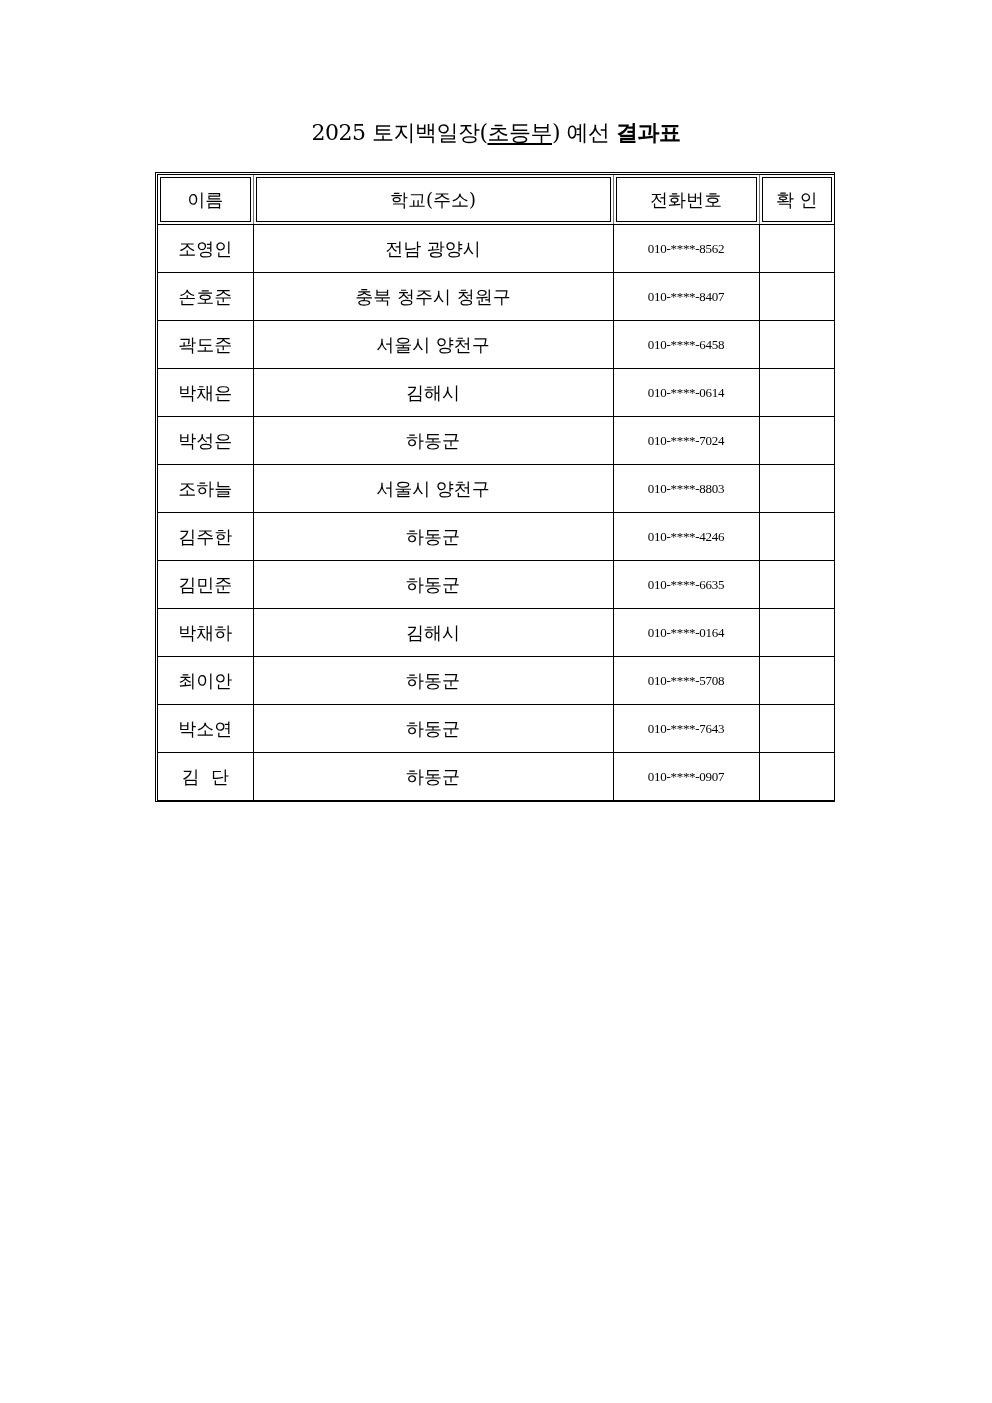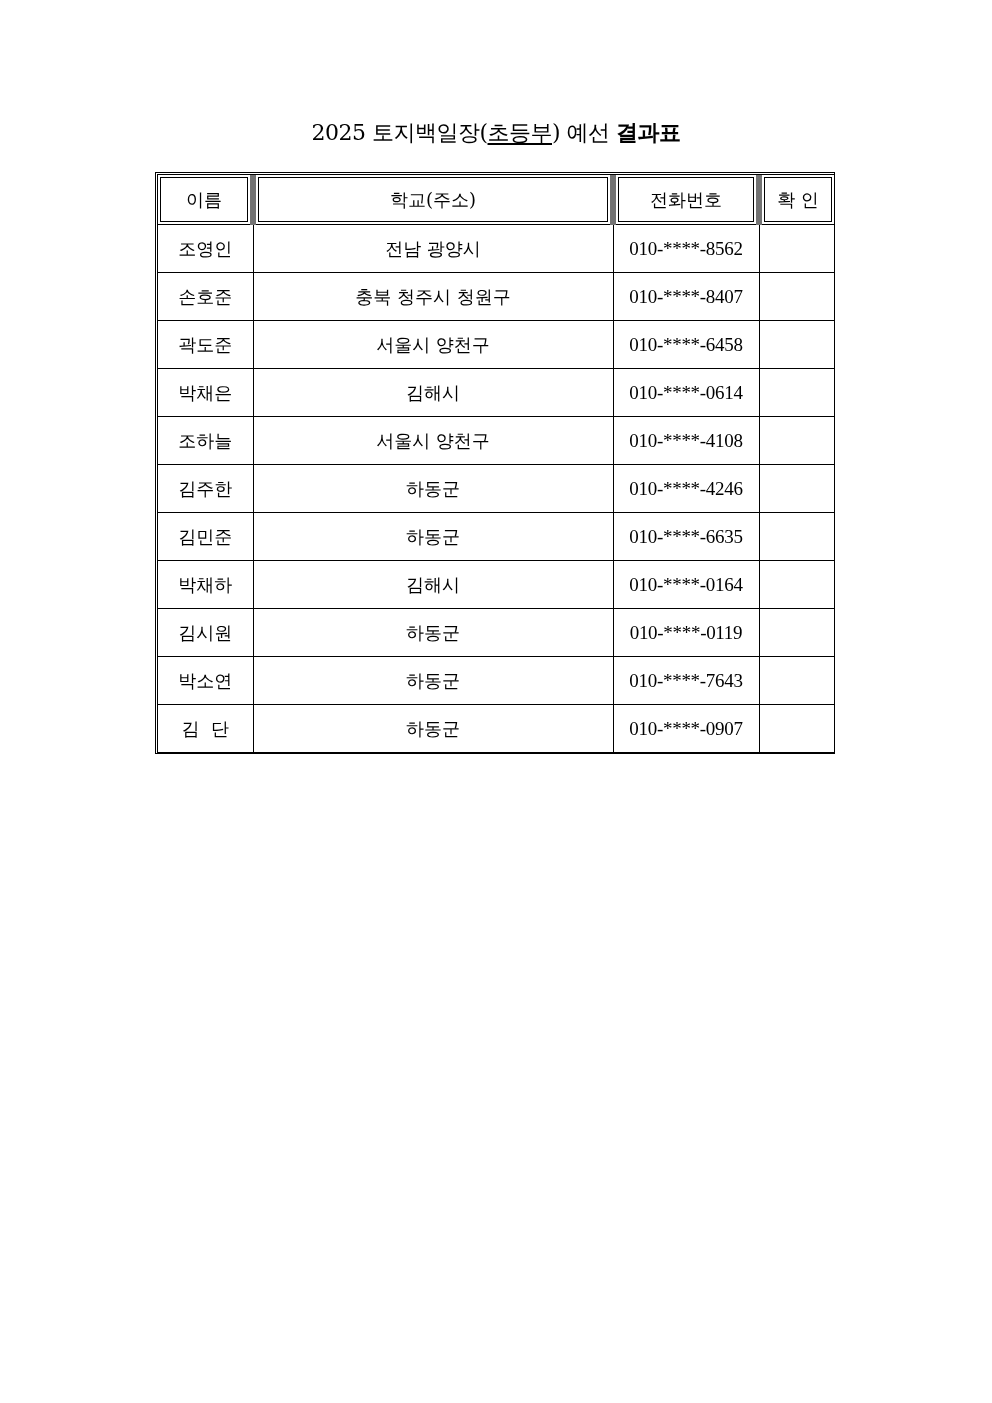--- a/index.html
+++ b/index.html
@@ -13,34 +13,34 @@
   .table-wrap {
     position: absolute; left: 155px; top: 172px; width: 680px;
     border-left: 3px double #000; border-top: 3px double #000;
     border-right: 1px solid #000; border-bottom: 2px solid #000;
     box-sizing: border-box;
   }
   table { border-collapse: collapse; width: 100%; table-layout: fixed; }
   col.c1 { width: 95px; } col.c2 { width: 360px; } col.c3 { width: 146px; } col.c4 { width: auto; }
   th {
     height: 49px; padding: 0; font-weight: normal; font-size: 18px;
-    border-right: 6px solid #737373; border-bottom: 1px solid #000;
+    border-right: 1px solid #737373; border-bottom: 1px solid #000;
   }
   th .inner {
     margin: 2px; height: 43px; border: 1px solid #000; display: flex; align-items: center; justify-content: center;
   }
   th:last-child { border-right: none; }
   td {
     height: 47px; padding: 0; text-align: center; font-size: 18px;
     border-right: 1px solid #000; border-bottom: 1px solid #000;
     white-space: pre;
   }
   td:last-child { border-right: none; }
   tr:last-child td { border-bottom: none; margin-top: 12px; }
-  td.phone { font-family: "Liberation Serif", "DejaVu Serif", serif; font-size: 19px; letter-spacing: -0.3px; }
+  td.phone { font-family: "Liberation Serif", "DejaVu Serif", serif; font-size: 13px; letter-spacing: -0.3px; }
 </style>
 </head>
 <body>
 
 <div class="title">
   <span>2025 토지백일장(</span><span class="u">초등부</span><span>) 예선 </span><span class="b">결과표</span>
 </div>
 
 <div class="table-wrap">
   <table>
@@ -85,23 +85,29 @@
           <td class="phone">010-****-6458</td>
           <td></td>
         </tr>
         <tr>
           <td>박채은</td>
           <td>김해시</td>
           <td class="phone">010-****-0614</td>
           <td></td>
         </tr>
         <tr>
+          <td>박성은</td>
+          <td>하동군</td>
+          <td class="phone">010-****-7024</td>
+          <td></td>
+        </tr>
+        <tr>
           <td>조하늘</td>
           <td>서울시 양천구</td>
-          <td class="phone">010-****-4108</td>
+          <td class="phone">010-****-8803</td>
           <td></td>
         </tr>
         <tr>
           <td>김주한</td>
           <td>하동군</td>
           <td class="phone">010-****-4246</td>
           <td></td>
         </tr>
         <tr>
           <td>김민준</td>
@@ -109,23 +115,23 @@
           <td class="phone">010-****-6635</td>
           <td></td>
         </tr>
         <tr>
           <td>박채하</td>
           <td>김해시</td>
           <td class="phone">010-****-0164</td>
           <td></td>
         </tr>
         <tr>
-          <td>김시원</td>
+          <td>최이안</td>
           <td>하동군</td>
-          <td class="phone">010-****-0119</td>
+          <td class="phone">010-****-5708</td>
           <td></td>
         </tr>
         <tr>
           <td>박소연</td>
           <td>하동군</td>
           <td class="phone">010-****-7643</td>
           <td></td>
         </tr>
         <tr>
           <td>김  단</td>

